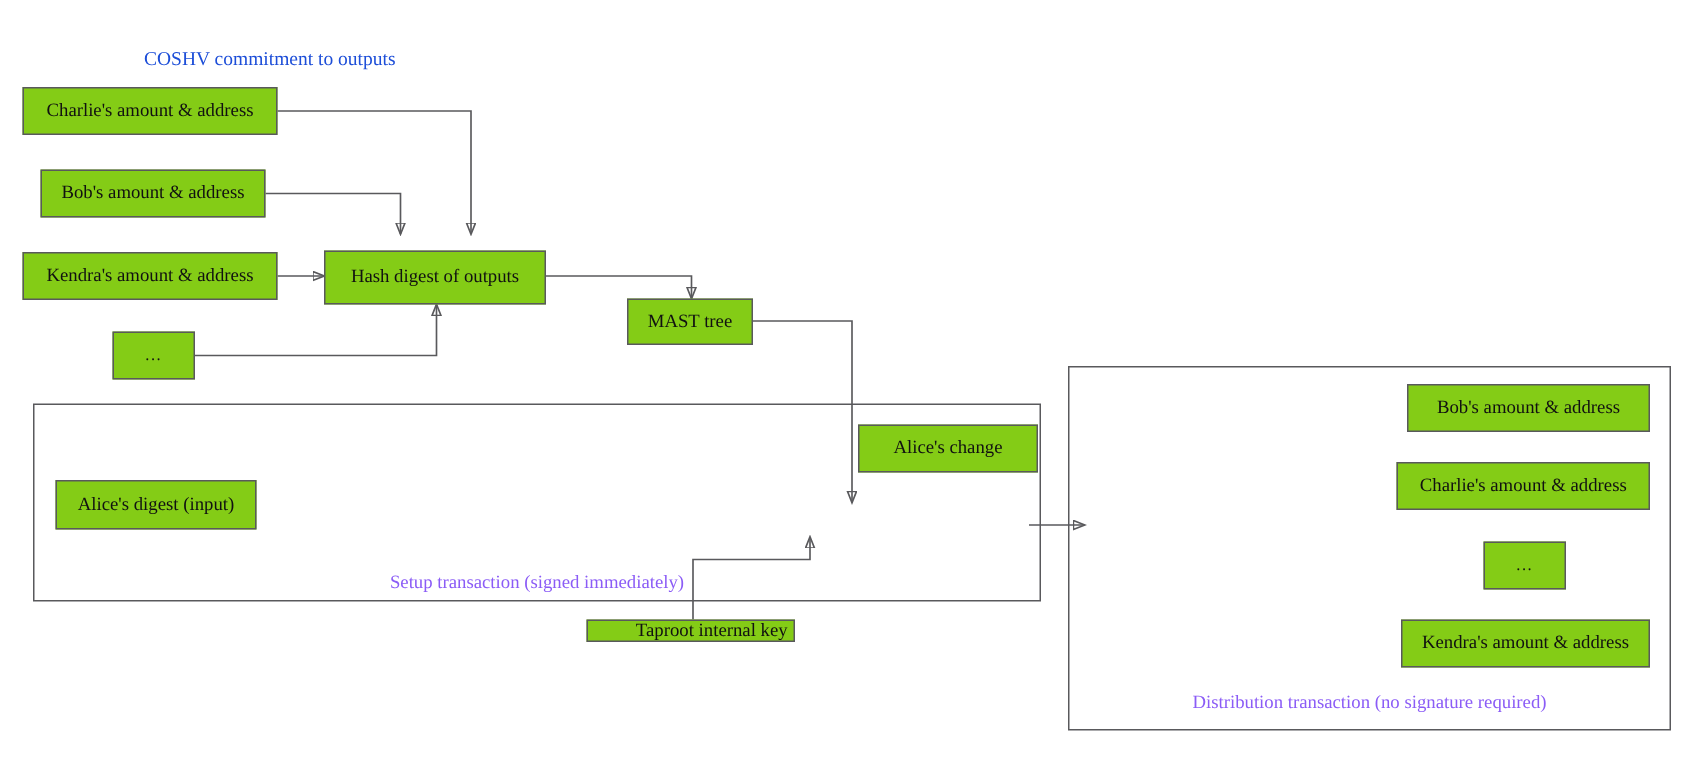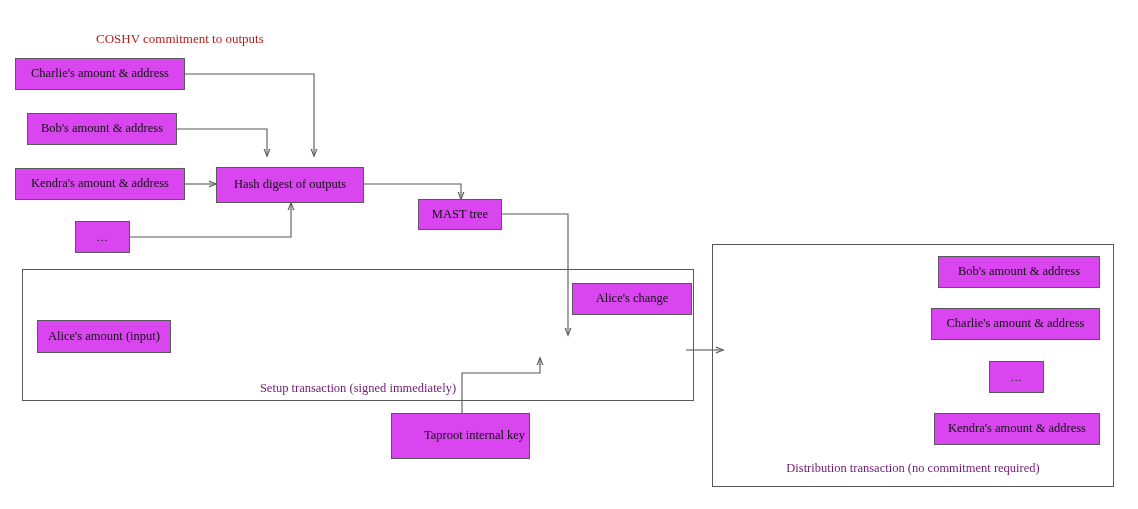--- a/index.html
+++ b/index.html
@@ -12,49 +12,49 @@
     width: 1138px;
     height: 509px;
     background: #ffffff;
     font-family: "Liberation Serif", "DejaVu Serif", serif;
     overflow: hidden;
   }
   .node {
     position: absolute;
     box-sizing: border-box;
     border: 1px solid #59595c;
-    background: #d946ef;
+    background: #84cc16;
     display: flex;
     align-items: center;
     justify-content: center;
     font-size: 12.5px;
     color: #111111;
     line-height: 1.1;
     white-space: nowrap;
     z-index: 3;
   }
   .container-box {
     position: absolute;
     box-sizing: border-box;
     border: 1px solid #59595c;
     background: #ffffff;
     z-index: 1;
   }
   .container-label {
     position: absolute;
     font-size: 12.5px;
-    color: #701a75;
+    color: #8b5cf6;
     white-space: nowrap;
     z-index: 2;
     text-align: center;
   }
   .title {
     position: absolute;
     font-size: 13px;
-    color: #b91c1c;
+    color: #1d4ed8;
     white-space: nowrap;
     z-index: 2;
     font-family: Liberation Serif, serif;
   }
   .ellipsis-node {
     letter-spacing: 1px;
     font-size: 11px;
   }
   svg.wires {
     position: absolute;
@@ -124,34 +124,34 @@
   </div>
 
   <div class="node" style="left:216px; top:167px; width:148px; height:36px;">
     <span>Hash digest of outputs</span>
   </div>
 
   <div class="container-box" style="left:22px; top:269px; width:672px; height:132px;"></div>
   <div class="container-label" style="left:22px; top:381px; width:672px;">Setup transaction (signed immediately)</div>
 
   <div class="node" style="left:37px; top:320px; width:134px; height:33px;">
-    <span>Alice's amount (input)</span>
+    <span>Alice's digest (input)</span>
   </div>
 
   <div class="node" style="left:572px; top:283px; width:120px; height:32px;">
     <span>Alice's change</span>
   </div>
 
 
-  <div class="node" style="left:391px; top:413px; width:139px; height:46px;padding-left:28px;">
+  <div class="node" style="left:391px; top:413px; width:139px; height:15px;padding-left:28px;">
     <span>Taproot internal key</span>
   </div>
 
   <div class="container-box" style="left:712px; top:244px; width:402px; height:243px;"></div>
-  <div class="container-label" style="left:712px; top:461px; width:402px;">Distribution transaction (no commitment required)</div>
+  <div class="container-label" style="left:712px; top:461px; width:402px;">Distribution transaction (no signature required)</div>
 
 
   <div class="node" style="left:938px; top:256px; width:162px; height:32px;">
     <span>Bob's amount &amp; address</span>
   </div>
 
   <div class="node" style="left:931px; top:308px; width:169px; height:32px;">
     <span>Charlie's amount &amp; address</span>
   </div>
 

